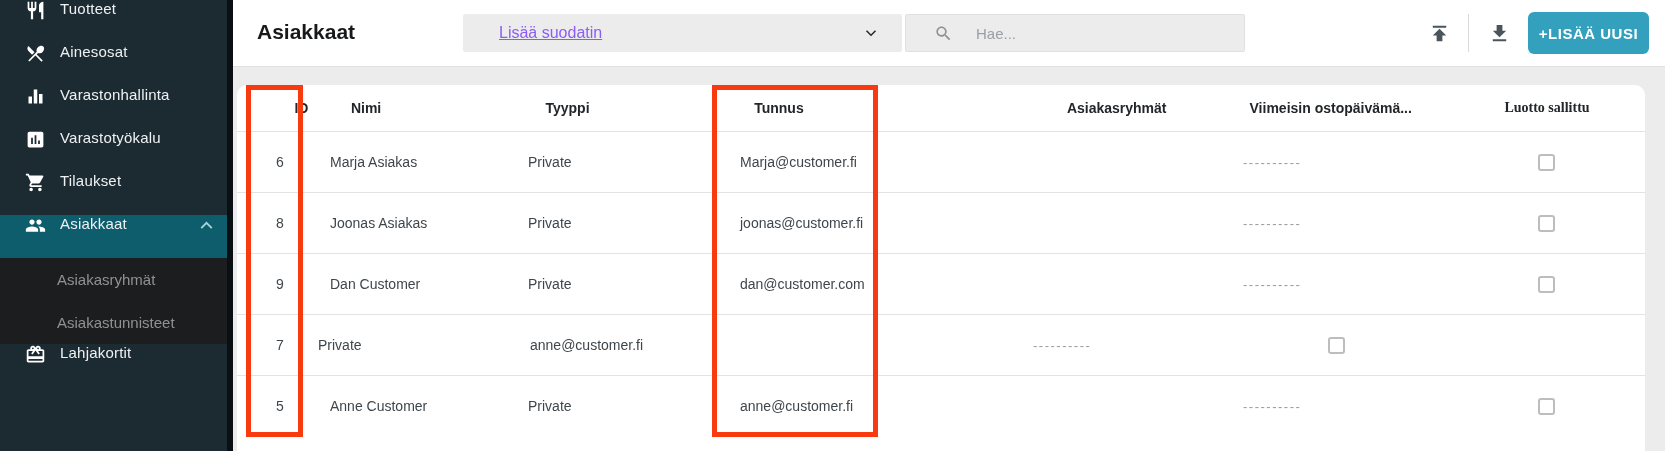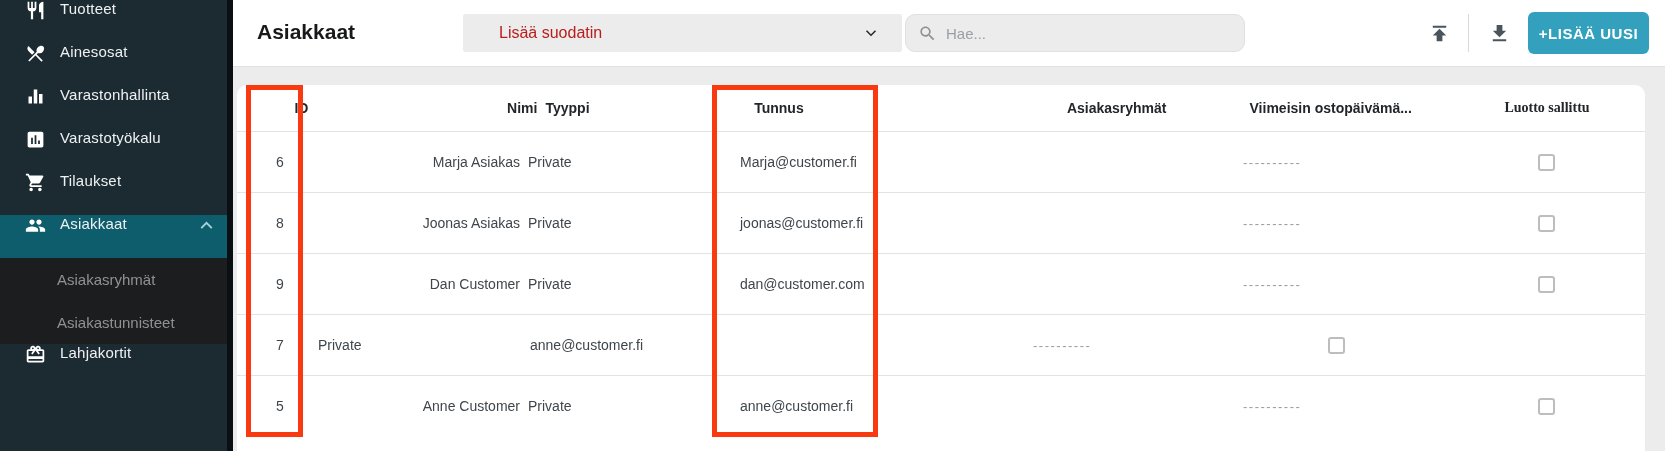--- a/index.html
+++ b/index.html
@@ -23,45 +23,45 @@
   .sub-item{height:43px; display:flex; align-items:center; padding-left:57px;
             color:#8f9295; font-size:15px; cursor:pointer;}
 
   
   .main{position:absolute; left:233px; top:0; right:0; bottom:0;}
   .topbar{position:absolute; left:0; top:0; right:0; height:67px; background:#fff; border-bottom:1px solid #e0e0e0;}
   .page-title{position:absolute; left:24px; top:20px; font-size:21px; font-weight:700; color:#17191b;}
   .filter{position:absolute; left:230px; top:14px; width:439px; height:38px; background:#ececec;
           display:flex; align-items:center; justify-content:space-between; padding:0 22px 0 36px;
           border-radius:2px; cursor:pointer;}
-  .filter-label{font-size:16px; color:#b91c1c;}
+  .filter-label{font-size:16px; color:#8b5cf6;text-decoration:underline;}
   .filter svg{width:18px; height:18px; fill:none; stroke:#26292b; stroke-width:2;}
   .search{position:absolute; left:672px; top:14px; width:340px; height:38px; background:#ececec;
-          border:1px solid #e0e0e0; border-radius:10px; display:flex; align-items:center; padding:0 12px; gap:9px;}
+          border:1px solid #e0e0e0; border-radius:2px; display:flex; align-items:center; padding:0 28px; gap:23px;}
   .search svg{width:19px; height:19px; fill:#8b9196; flex:0 0 auto;}
   .search input{border:0; outline:0; background:transparent; font-family:"Liberation Sans",sans-serif;
                 font-size:15px; color:#333; width:100%;}
   .search input::placeholder{color:#9aa0a4;}
   .icon-btn{position:absolute; top:22px; width:24px; height:24px; border:0; background:transparent; cursor:pointer; padding:0;}
   .icon-btn svg{width:23px; height:23px; fill:#4a545c;}
   .up-btn{left:1194px;} .down-btn{left:1254px;}
   .tb-divider{position:absolute; left:1235px; top:14px; width:1px; height:38px; background:#d9d9d9;}
   .add-btn{position:absolute; left:1295px; top:12px; width:121px; height:42px; background:var(--accent);
            border:0; border-radius:6px; color:#fff; font-family:"Liberation Sans",sans-serif;
            font-size:15px; font-weight:700; letter-spacing:.5px; cursor:pointer;}
 
   
   .content{position:absolute; left:0; top:67px; right:0; bottom:0; background:var(--page-bg);}
   .card{position:absolute; left:4px; top:18px; width:1408px; bottom:-8px; background:#fff;
         border-radius:10px 10px 0 0;}
   .trow{display:flex; align-items:center; padding:0 13px;}
   .thead{height:46px; font-size:14px; font-weight:700; color:#232629;margin-left:22px;}
   .tbody-row{height:61px; border-top:1px solid #e3e3e3; font-size:14px; color:#3f464b; cursor:pointer;}
   .c-id{width:60px; text-align:center;}
-  .c-nimi{width:210px; padding-left:20px;text-align:right;}
+  .c-nimi{width:210px; padding-left:20px;}
   .c-tyyppi{width:185px; padding-left:8px;}
   .c-tunnus{width:200px; padding-left:35px;}
   .c-ryhmat{width:255px; text-align:right;}
   .c-viimeisin{width:330px; padding-left:83px;}
   .c-luotto{width:142px; text-align:center; padding-right:30px;font-family:Liberation Serif, serif;}
   .dashes{color:#9b9b9b; font-size:13px; letter-spacing:1.5px;}
   .cb{display:inline-block; width:17px; height:17px; border:2px solid #bdbdbd; border-radius:3px;
       background:#fff; vertical-align:middle; cursor:pointer;}
 
   

